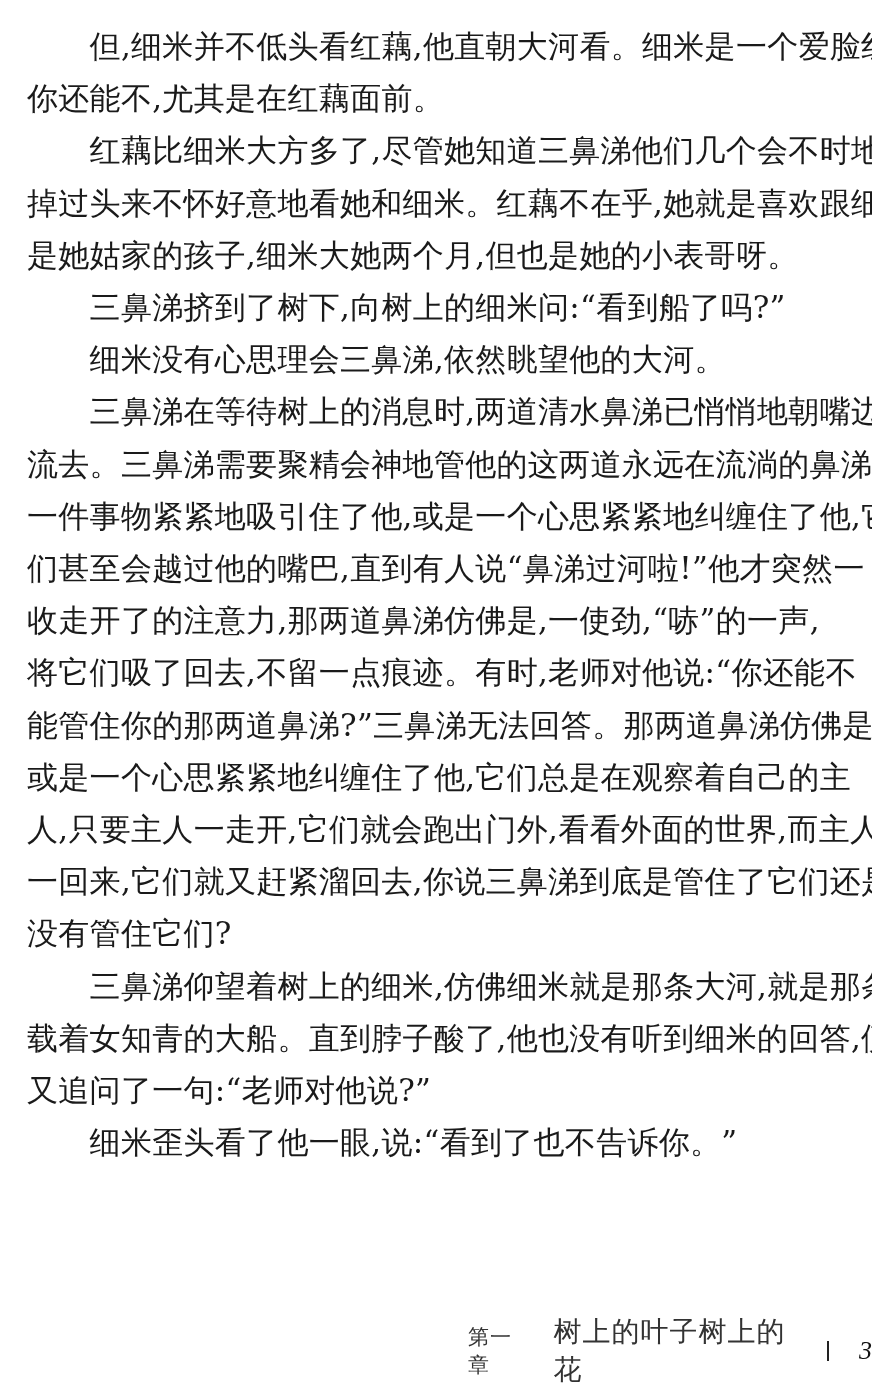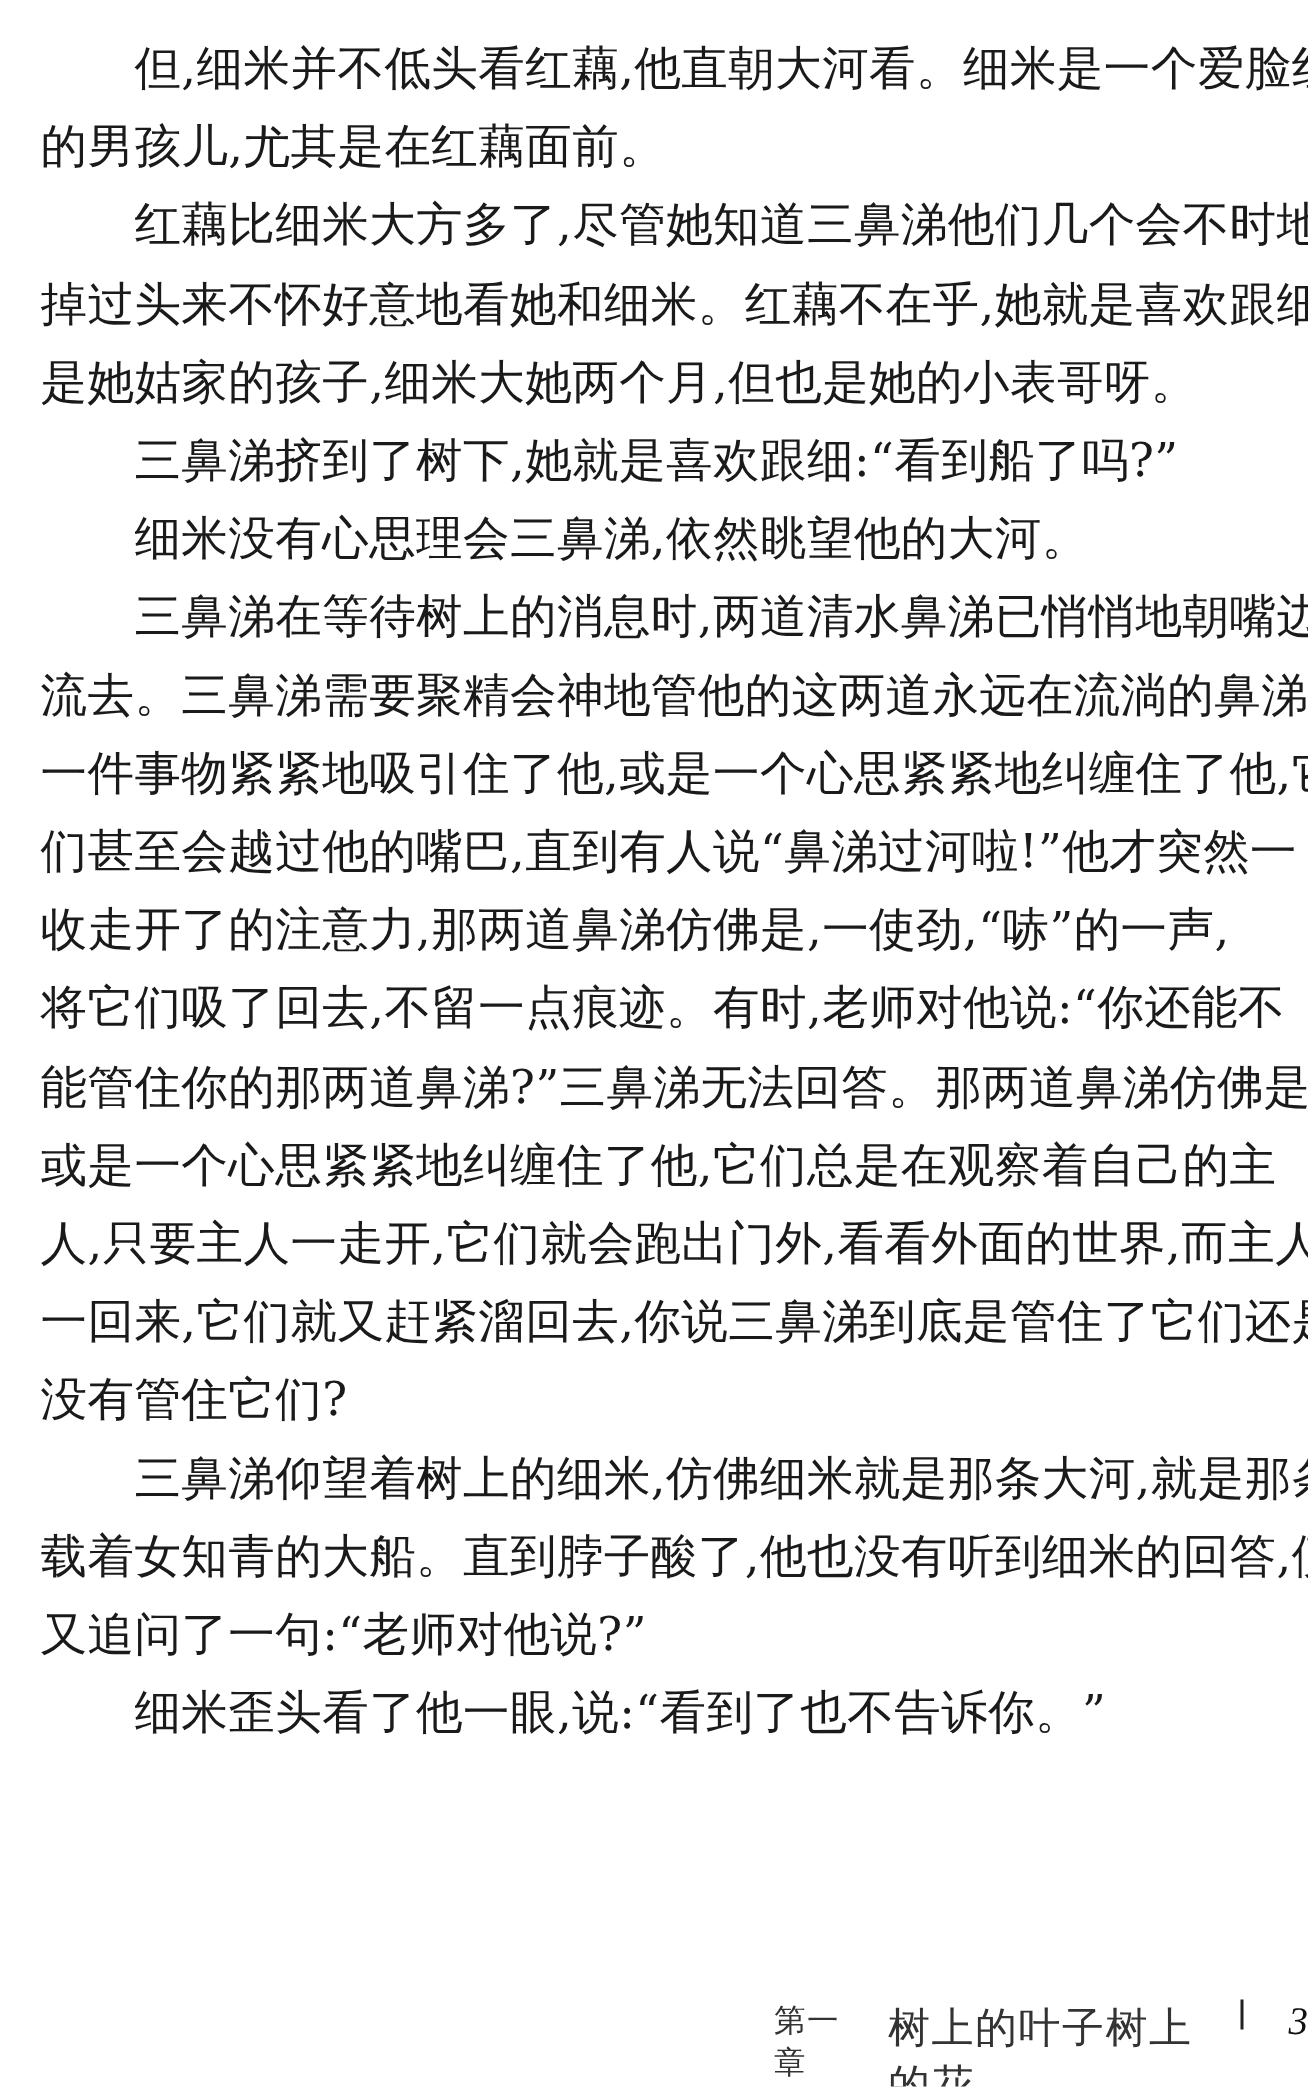--- a/index.html
+++ b/index.html
@@ -9,43 +9,43 @@
     position: absolute; left: 27px; top: 20px; width: 816px;
     font-family: "DejaVu Serif", "Liberation Serif", serif;
     font-size: 31px; line-height: 52.2px; color: #1a1a1a;
     letter-spacing: 0.3px;
   }
   .para { margin: 0; text-indent: 62px; text-align: justify; text-align-last: left; word-break: break-all; }
   .line { display: block; white-space: nowrap; }
   .footer {
     position: absolute; top: 1333px; left: 468px; height: 36px;
     font-family: "DejaVu Sans", "Liberation Sans", sans-serif; color: #333;
-    display: flex;  margin-left: 48px;
+    display: flex; align-items: center;
   }
   .chapter { font-size: 21px; letter-spacing: 1px; }
   .chapter-title { font-size: 28px; letter-spacing: 1px; margin-left: 20px; }
   .divider { display: inline-block; width: 2px; height: 20px; background: #222; margin-left: 14px; margin-right: 30px; }
   .page-num { font-family: "Liberation Serif", serif; font-style: italic; font-size: 26px; color: #111; }
 </style>
 </head>
 <body>
 
 <div class="page">
   <div class="text-block">
     <p class="para" style="text-indent:0">
       <span class="line">　　但,细米并不低头看红藕,他直朝大河看。细米是一个爱脸红</span>
-      <span class="line">的男孩儿,尤其是在红藕面前。</span>
+      <span class="line">你还能不,尤其是在红藕面前。</span>
     </p>
     <p class="para" style="text-indent:0">
       <span class="line">　　红藕比细米大方多了,尽管她知道三鼻涕他们几个会不时地</span>
       <span class="line">掉过头来不怀好意地看她和细米。红藕不在乎,她就是喜欢跟细</span>
       <span class="line">是她姑家的孩子,细米大她两个月,但也是她的小表哥呀。</span>
     </p>
     <p class="para" style="text-indent:0">
-      <span class="line">　　三鼻涕挤到了树下,她就是喜欢跟细:“看到船了吗?”</span>
+      <span class="line">　　三鼻涕挤到了树下,向树上的细米问:“看到船了吗?”</span>
     </p>
     <p class="para" style="text-indent:0">
       <span class="line">　　细米没有心思理会三鼻涕,依然眺望他的大河。</span>
     </p>
     <p class="para" style="text-indent:0">
       <span class="line">　　三鼻涕在等待树上的消息时,两道清水鼻涕已悄悄地朝嘴边</span>
       <span class="line">流去。三鼻涕需要聚精会神地管他的这两道永远在流淌的鼻涕,</span>
       <span class="line">一件事物紧紧地吸引住了他,或是一个心思紧紧地纠缠住了他,它</span>
       <span class="line">们甚至会越过他的嘴巴,直到有人说“鼻涕过河啦!”他才突然一</span>
       <span class="line">收走开了的注意力,那两道鼻涕仿佛是,一使劲,“哧”的一声,</span>

